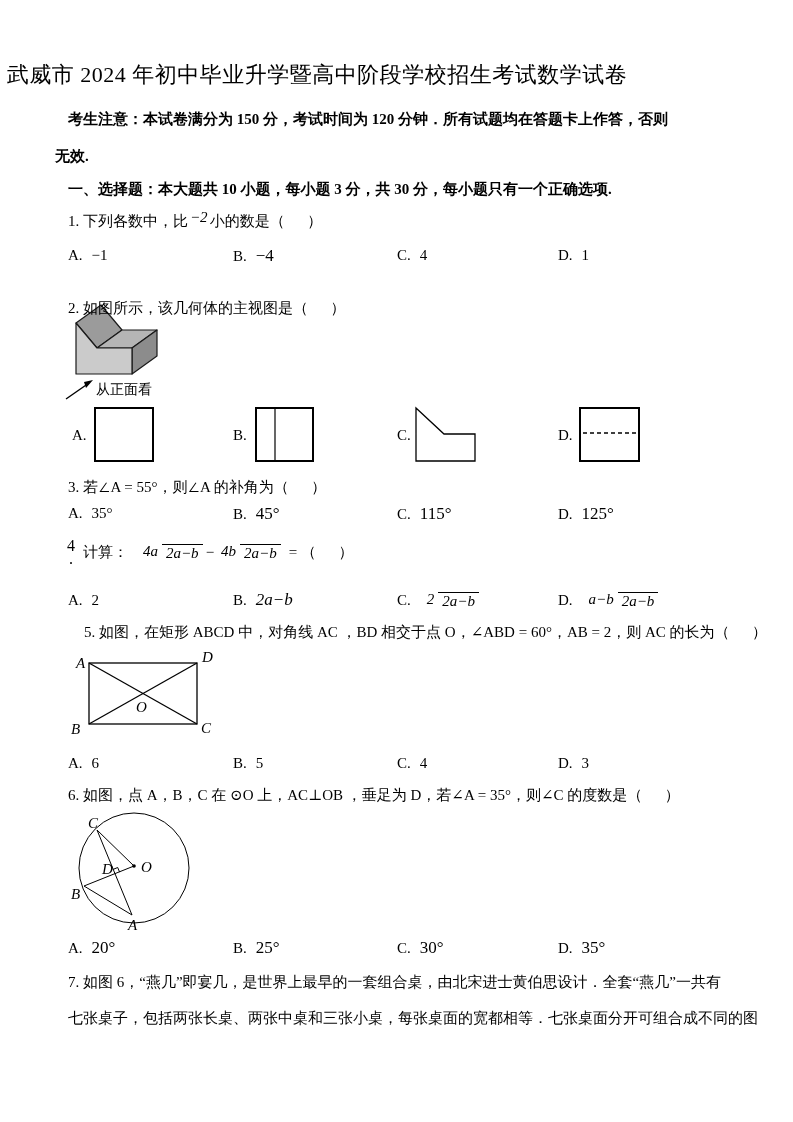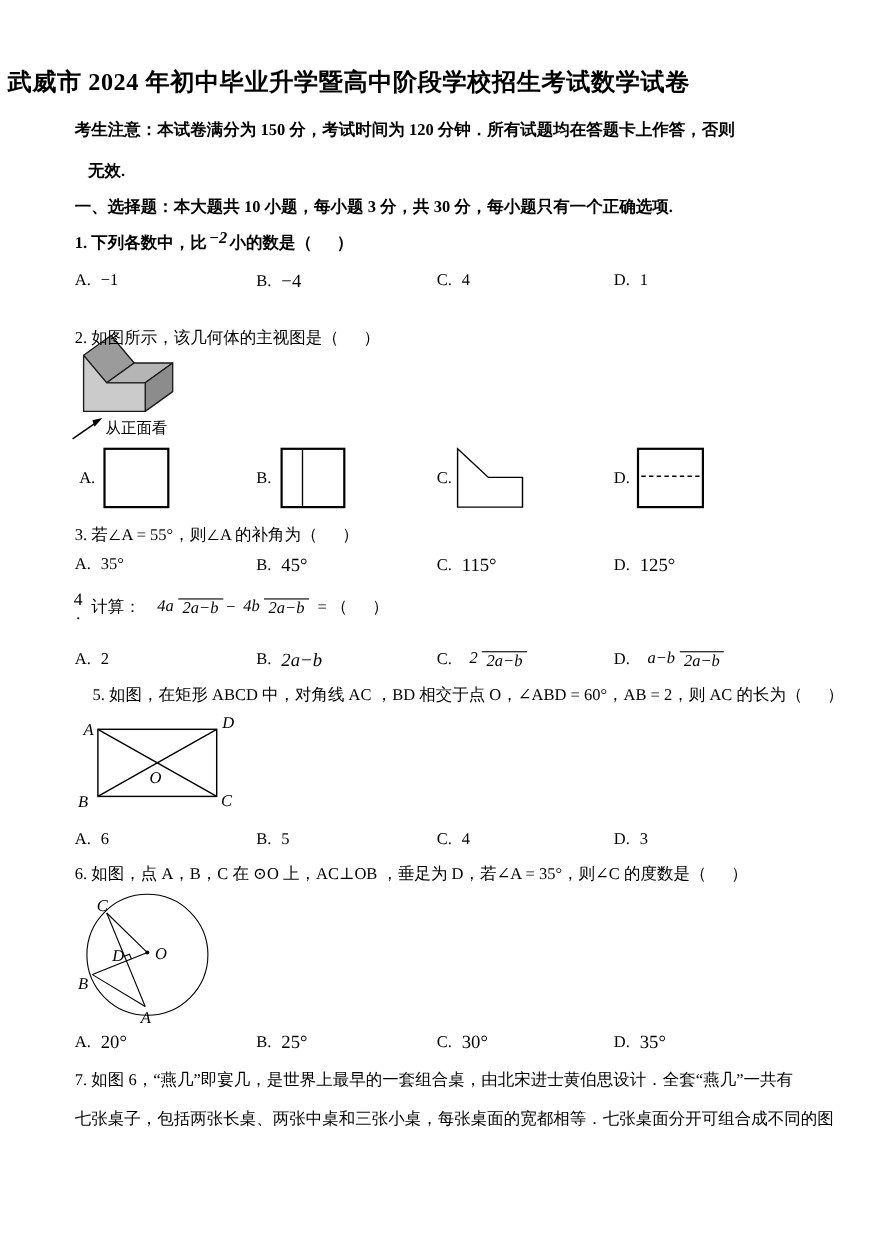--- a/index.html
+++ b/index.html
@@ -4,21 +4,21 @@
 <style>
   html,body { margin:0; padding:0; background:#ffffff; }
   .page {
     position:relative; width:793px; height:1122px; background:#ffffff;
     font-family:"Liberation Serif","DejaVu Serif",serif; color:#000;
     overflow:hidden;
   }
   .abs { position:absolute; white-space:pre; }
   .title {
     left:0; top:60px; width:634px; text-align:center;
-    font-size:22px; font-weight:bold; letter-spacing:0.5px;
+    font-size:22px; font-weight:normal; letter-spacing:0.5px;
   }
   .bold16 { font-size:15px; font-weight:bold; line-height:21px; }
   .stem  { font-size:15px; line-height:20px; }
   .optrow-item { position:absolute; font-size:15px; display:flex; align-items:center; }
   .opt-label { margin-right:9px; }
   .opt-value { font-family:"Liberation Serif","DejaVu Serif",serif; }
   .math-it { font-style:italic; }
   .big-math { font-size:17px; }
   .sup-math { position:relative; top:-4px; margin:0 2px; font-size:15px; }
   .eqrow { display:flex; align-items:center; height:40px; }
@@ -91,25 +91,25 @@
     <text class="figlabel" x="88" y="828">C</text>
     <text class="figlabel" x="141" y="872">O</text>
     <text class="figlabel" x="102" y="874">D</text>
     <text class="figlabel" x="71" y="899">B</text>
     <text class="figlabel" x="128" y="930">A</text>
   </svg>
 
   <div class="abs title">武威市 2024 年初中毕业升学暨高中阶段学校招生考试数学试卷</div>
 
   <div class="abs bold16" style="left:68px; top:109px;">考生注意：本试卷满分为 150 分，考试时间为 120 分钟．所有试题均在答题卡上作答，否则</div>
-  <div class="abs bold16" style="left:80px; top:146px;font-family:Liberation Serif, serif;">无效.</div>
+  <div class="abs bold16" style="left:55px; top:146px;font-family:Liberation Serif, serif;">无效.</div>
 
   <div class="abs bold16" style="left:68px; top:179px;">一、选择题：本大题共 10 小题，每小题 3 分，共 30 分，每小题只有一个正确选项.</div>
 
-  <div class="abs stem" style="left:68px; top:211px;font-weight:bold;"><span>1. 下列各数中，比</span><span class="sup-math math-it">−2</span><span>小的数是（      ）</span></div>
+  <div class="abs stem" style="left:68px; top:211px;"><span>1. 下列各数中，比</span><span class="sup-math math-it">−2</span><span>小的数是（      ）</span></div>
 
   <div class="optrow-item" style="left:68px;  top:247px;">
     <span class="opt-label">A.</span>
     <span class="opt-value">−1</span>
   </div>
   <div class="optrow-item" style="left:233px; top:246px;">
     <span class="opt-label">B.</span>
     <span class="opt-value big-math">−4</span>
   </div>
   <div class="optrow-item" style="left:397px; top:247px;">

